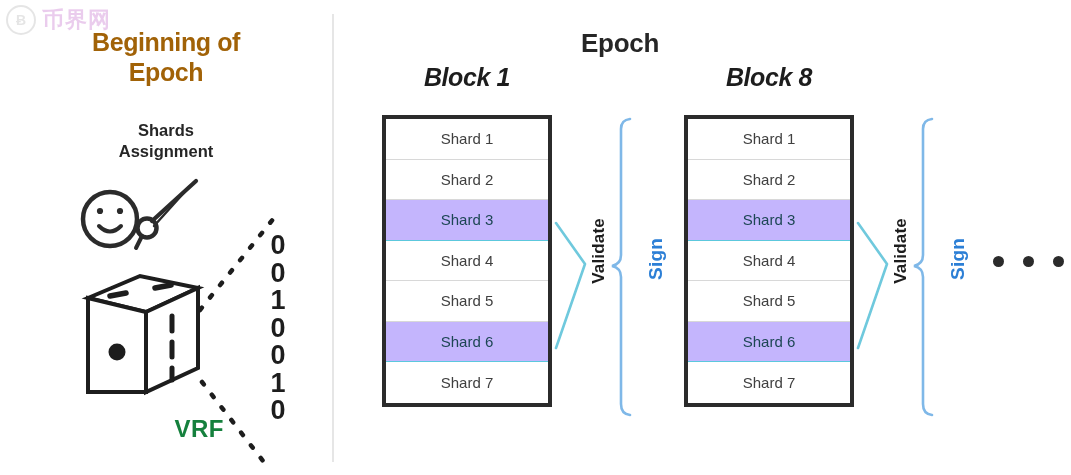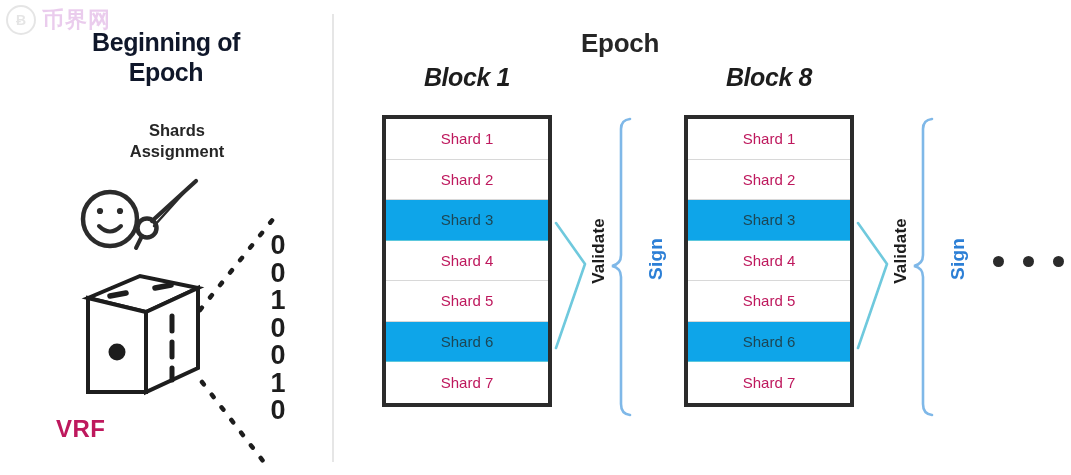--- a/index.html
+++ b/index.html
@@ -14,45 +14,45 @@
   .wm-coin{width:26px;height:26px;border-radius:50%;border:2.5px solid #8d8d8d;display:flex;align-items:center;justify-content:center;
            font-size:14px;font-weight:bold;color:#8d8d8d;line-height:1;}
   .wm-text{font-size:22px;font-weight:bold;color:#a21caf;letter-spacing:1px;font-family:"DejaVu Sans",sans-serif;}
 
   
   .divider{position:absolute;left:332px;top:14px;width:2px;height:448px;background:#e6e6e6;}
 
   
   .left-panel{position:absolute;left:0;top:0;width:332px;height:475px;}
   .left-title{position:absolute;left:0;top:28px;width:332px;text-align:center;
-     font-size:25px;font-weight:bold;line-height:1.18;color:#0f172a;letter-spacing:-.4px;}
-  .shards-assign{position:absolute;left:11px;top:120px;width:332px;text-align:center;
+     font-size:25px;font-weight:bold;line-height:1.18;color:#a16207;letter-spacing:-.4px;}
+  .shards-assign{position:absolute;left:0;top:120px;width:332px;text-align:center;
      font-size:16.5px;font-weight:bold;line-height:1.25;color:#262626;}
-  .vrf-label{position:absolute;left:56px;top:415px;width:140px;text-align:left;
-     font-size:24px;font-weight:bold;color:#be185d;letter-spacing:.5px;}
+  .vrf-label{position:absolute;left:84px;top:415px;width:140px;text-align:right;
+     font-size:24px;font-weight:bold;color:#15803d;letter-spacing:.5px;}
 
   .art{position:absolute;left:0;top:0;width:332px;height:475px;}
 
   
   .binary{position:absolute;left:258px;top:232px;width:40px;text-align:center;}
   .binary b{display:block;font-size:27px;font-weight:bold;line-height:1.02;color:#1d1d1d;
             font-family:"Liberation Sans",sans-serif;}
 
   
   .epoch-title{position:absolute;left:392px;top:28px;width:456px;text-align:center;
      font-size:26px;font-weight:bold;color:#262626;letter-spacing:-.3px;}
 
   .block{position:absolute;top:115px;width:170px;}
   .block-title{position:absolute;top:63px;width:170px;text-align:center;
      font-size:25px;font-weight:bold;color:#1d1d1d;letter-spacing:-.4px;font-style:italic;}
   .stack{border:4px solid #2b2b2b;background:#ffffff;box-sizing:border-box;}
   .shard-row{height:40.5px;display:flex;align-items:center;justify-content:center;
-     border-bottom:1px solid #d8d8d8;font-size:15px;color:#be185d;box-sizing:border-box;}
+     border-bottom:1px solid #d8d8d8;font-size:15px;color:#404040;box-sizing:border-box;}
   .shard-row:last-child{border-bottom:none;text-align:right;}
-  .shard-row.hl{background:#0ea5e9;color:#1d4654;font-weight:normal;border-bottom:1px solid #5cc8dd;text-align:right;}
+  .shard-row.hl{background:#c4b5fd;color:#1d4654;font-weight:normal;border-bottom:1px solid #5cc8dd;text-align:right;}
 
   .blk1{left:382px;}
   .blk2{left:684px;}
   .blk1-title{left:382px;}
   .blk2-title{left:684px;}
 
   
   .conn{position:absolute;top:0;left:0;width:1071px;height:475px;pointer-events:none;}
 
   .validate-label{position:absolute;font-size:17px;font-weight:bold;color:#1d1d1d;

